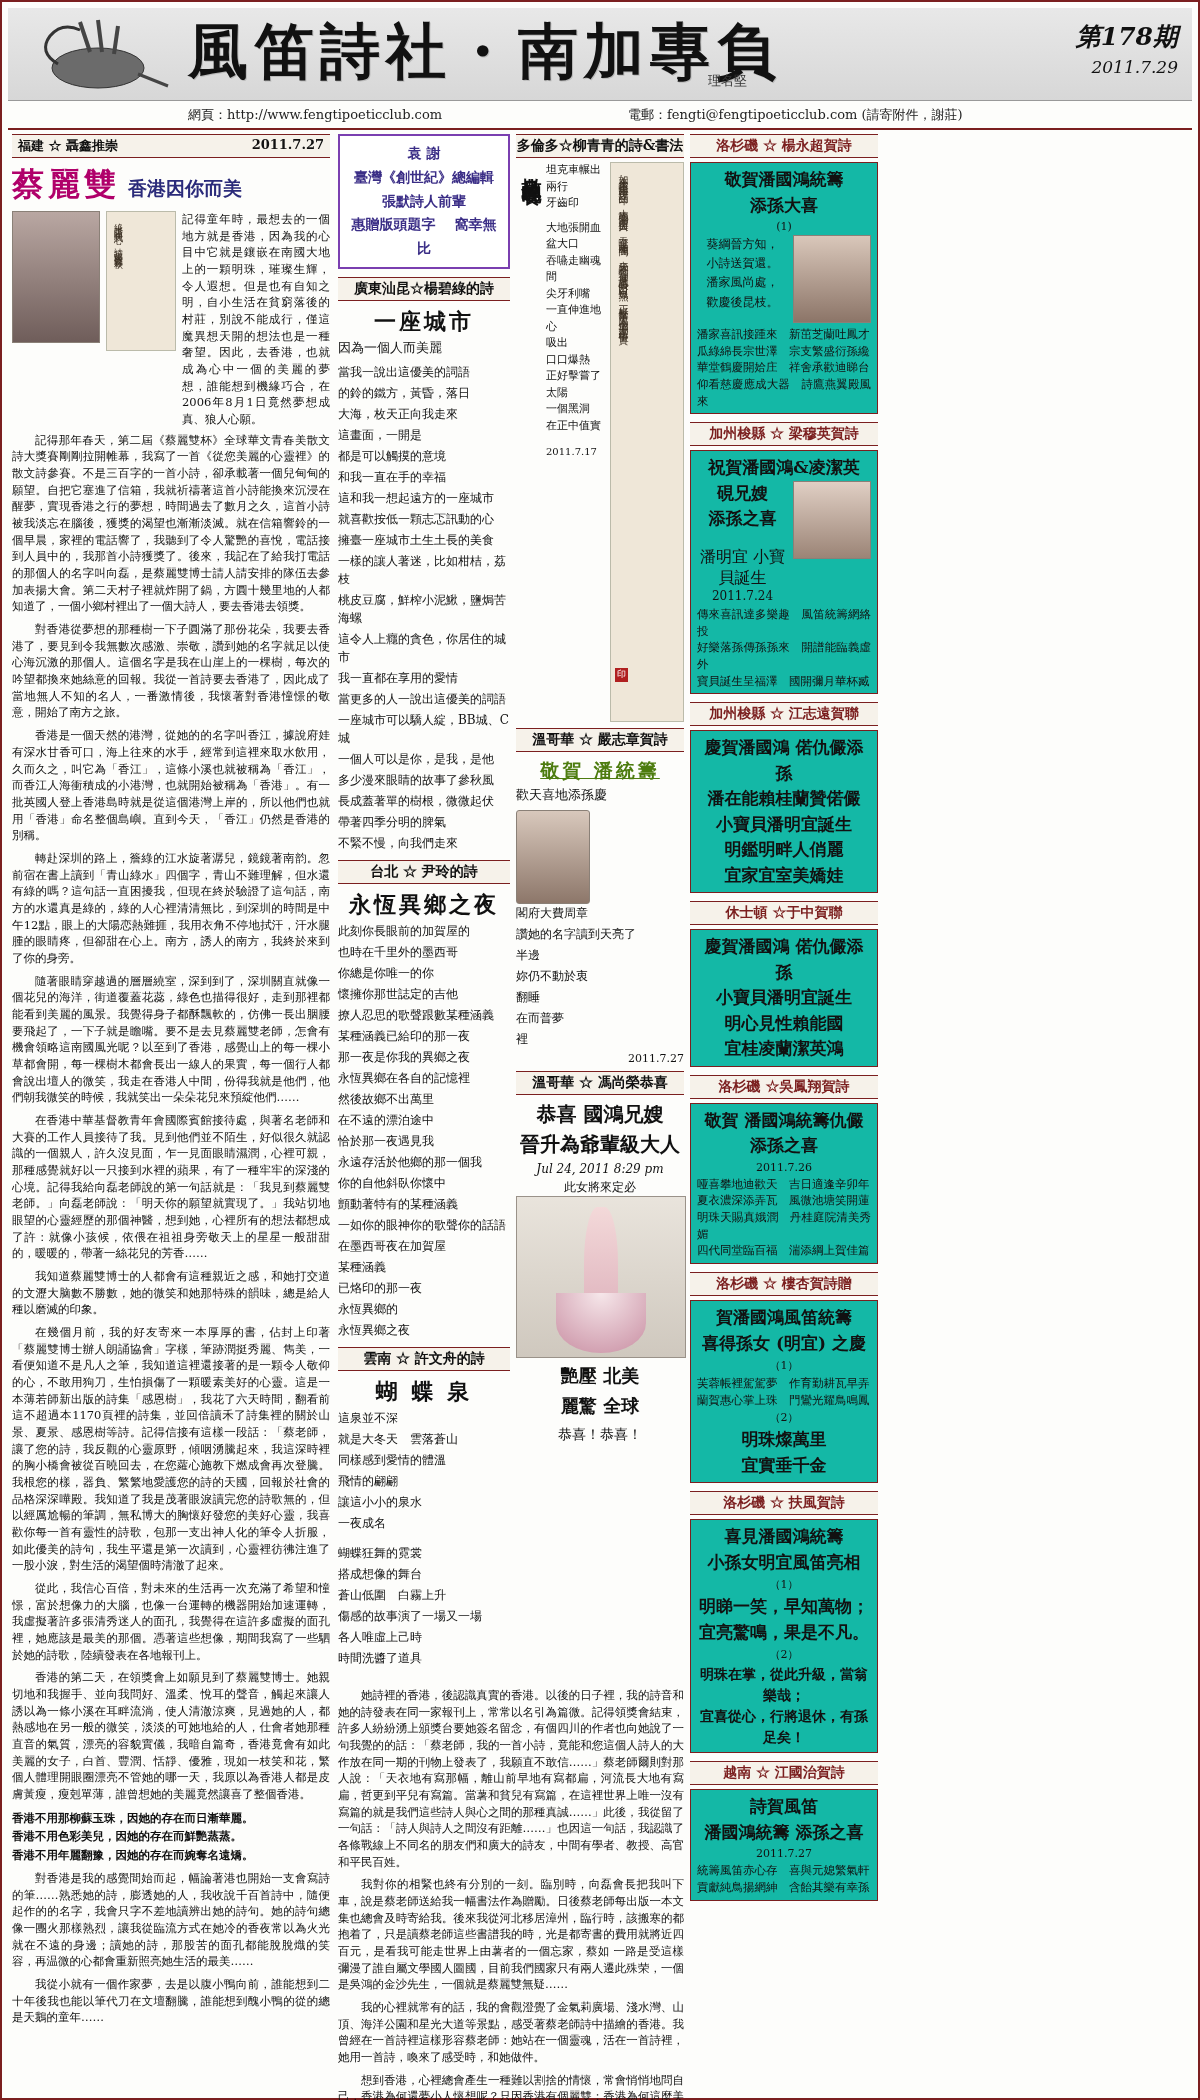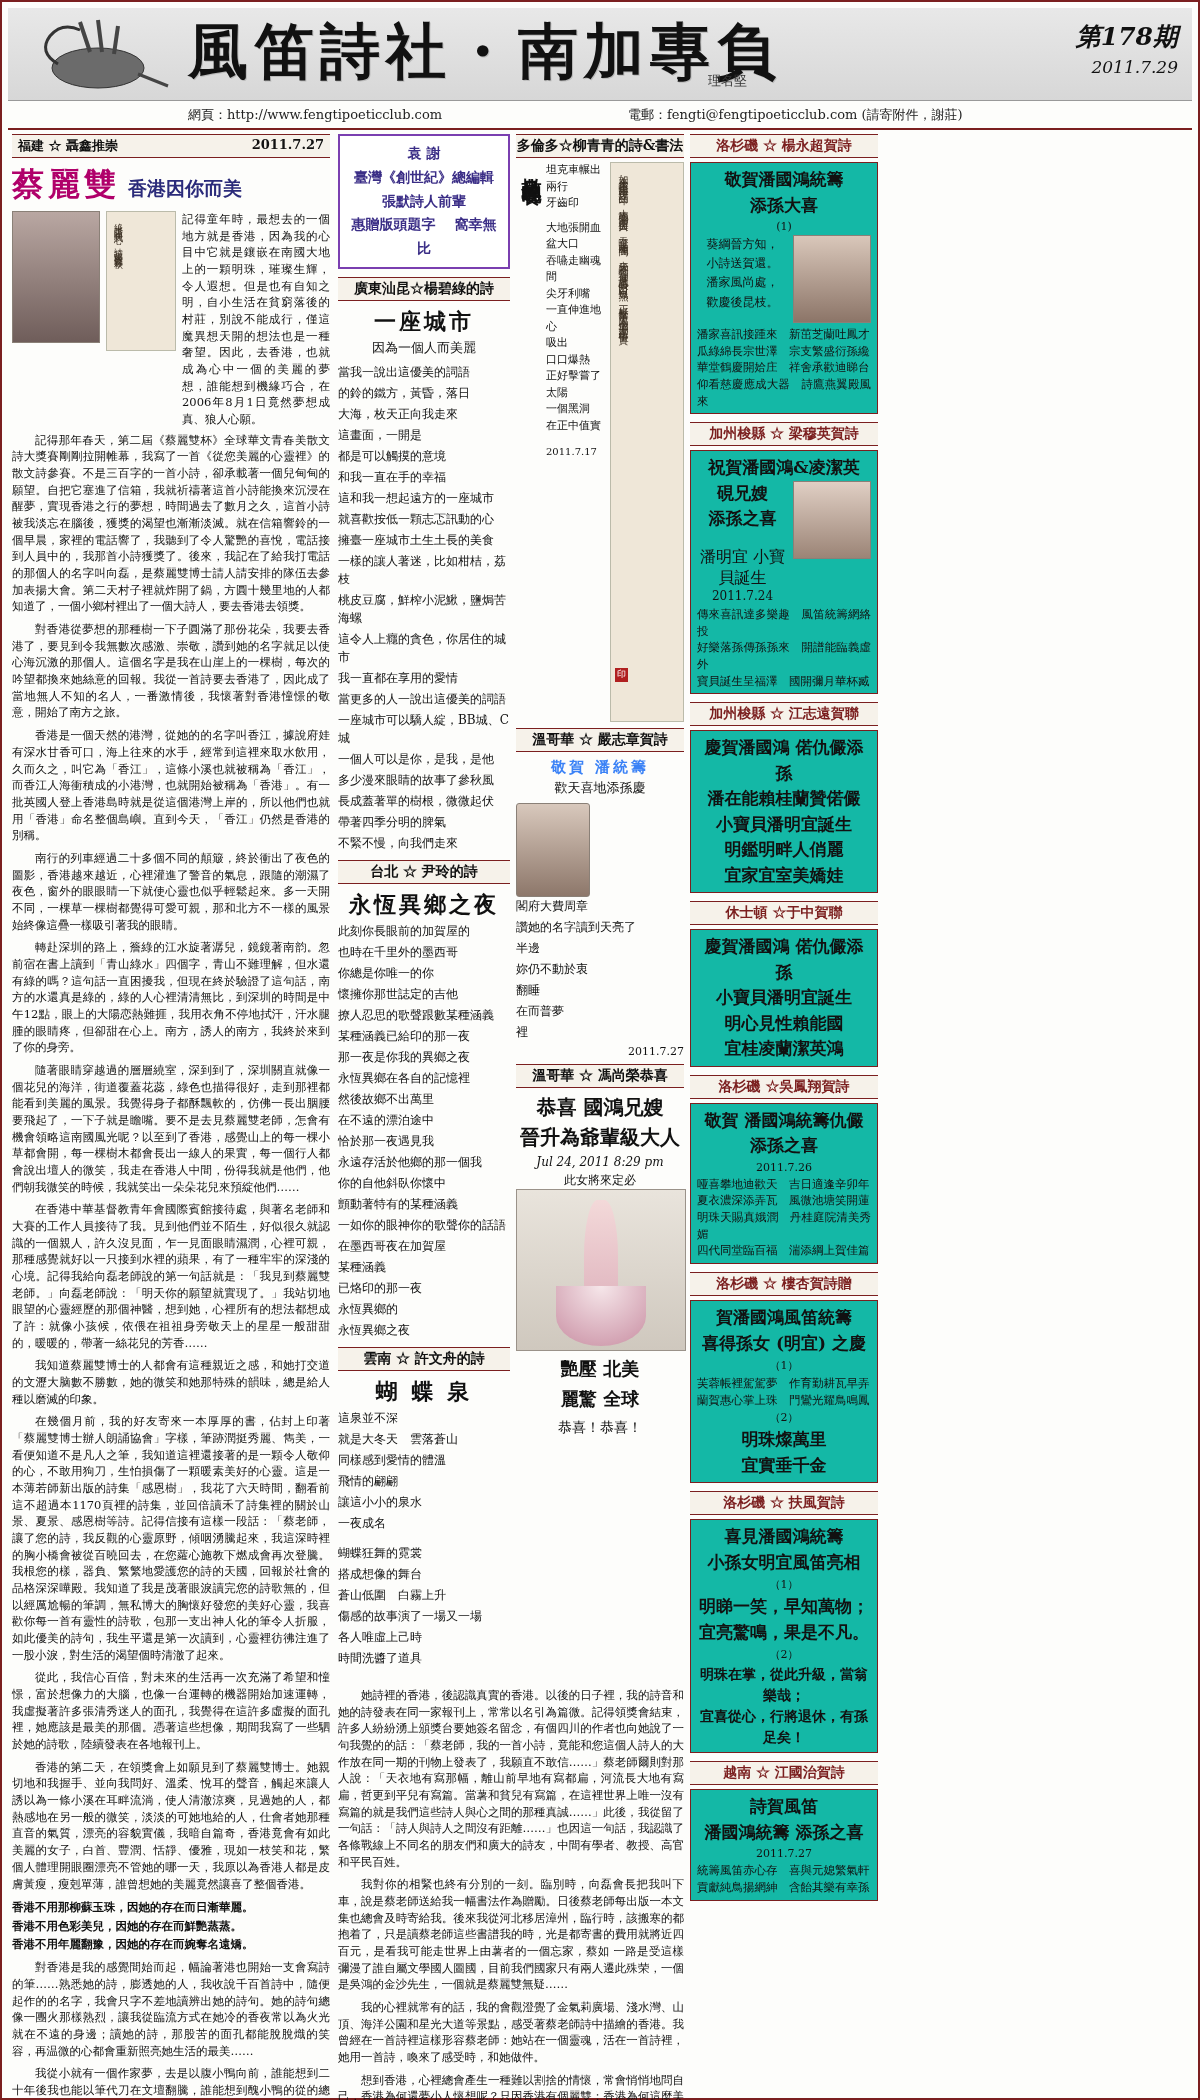--- a/index.html
+++ b/index.html
@@ -66,21 +66,21 @@
   .title-big{
     font-size:32px;font-weight:bold;color:#b0006a;letter-spacing:4px;
     display:inline-block;
   }
   .title-side{font-size:19px;font-weight:bold;color:#2b2b7a;margin-left:8px;}
   .body{font-size:11.5px;line-height:1.45;text-align:justify;color:#111;}
   .body p{margin:0 0 6px 0;text-indent:2em;}
   .poem{font-size:12px;line-height:1.5;color:#111;}
   .poem p{margin:0 0 3px 0;}
   .poem-title{font-size:22px;font-weight:bold;letter-spacing:3px;text-align:center;margin:6px 0 2px;}
-  .poem-sub{font-size:13px;text-align:center;margin-bottom:6px;}
+  .poem-sub{font-size:13px;text-align:left;margin-bottom:6px;}
   .sig{text-align:right;font-size:11px;margin-top:4px;}
   .center{text-align:center;}
   .purpleBox{border:2px solid #7a3fb0;padding:6px 8px;margin-bottom:8px;background:#fff;}
   .purpleBox div{text-align:center;font-size:14px;font-weight:bold;color:#3a2d86;line-height:1.7;}
   .cong{border:1px solid #7b1f1f;margin-bottom:8px;padding:4px 6px;background:#14b8a6;}
   .cong .ch{font-size:17px;font-weight:bold;text-align:center;line-height:1.5;}
   .cong .small{font-size:11.5px;line-height:1.45;text-align:justify;}
   .cong .d{font-size:11px;text-align:center;margin:2px 0;}
   .photo{background:#cfc6bd;border:1px solid #8a8077;display:block;}
   .vert{
@@ -140,21 +140,20 @@
       <div class="photo" style="width:86px;height:130px;background:linear-gradient(#b9a7a2,#6f5d5a);"></div>
       <div class="calli" style="width:60px;height:130px;">
         <div class="vert" style="font-size:9px;height:120px;">綠水青山映我心　詩筆如椽寫春秋</div>
       </div>
       <div class="body" style="flex:1;">記得童年時，最想去的一個地方就是香港，因為我的心目中它就是鑲嵌在南國大地上的一顆明珠，璀璨生輝，令人遐想。但是也有自知之明，自小生活在貧窮落後的村莊，別說不能成行，僅這魔異想天開的想法也是一種奢望。因此，去香港，也就成為心中一個的美麗的夢想，誰能想到機緣巧合，在2006年8月1日竟然夢想成真、狼人心願。</div>
     </div>
     <div class="body" style="margin-top:4px;">
       <p>記得那年春天，第二屆《蔡麗雙杯》全球華文青春美散文詩大獎賽剛剛拉開帷幕，我寫了一首《從您美麗的心靈裡》的散文詩參賽。不是三百字的一首小詩，卻承載著一個兒甸甸的願望。自把它塞進了信箱，我就祈禱著這首小詩能換來沉浸在醒夢，實現香港之行的夢想，時間過去了數月之久，這首小詩被我淡忘在腦後，獲獎的渴望也漸漸淡滅。就在信箱響鈴的一個早晨，家裡的電話響了，我聽到了令人驚艷的喜悅，電話接到人員中的，我那首小詩獲獎了。後來，我記在了給我打電話的那個人的名字叫向磊，是蔡麗雙博士請人請安排的隊伍去參加表揚大會。第二天村子裡就炸開了鍋，方圓十幾里地的人都知道了，一個小鄉村裡出了一個大詩人，要去香港去領獎。</p>
       <p>對香港從夢想的那種樹一下子圓滿了那份花朵，我要去香港了，要見到令我無數次感激、崇敬，讚到她的名字就足以使心海沉激的那個人。這個名字是我在山崖上的一棵樹，每次的吟望都換來她絲意的回報。我從一首詩要去香港了，因此成了當地無人不知的名人，一番激情後，我懷著對香港憧憬的敬意，開始了南方之旅。</p>
       <p>香港是一個天然的港灣，從她的的名字叫香江，據說府娃有深水甘香可口，海上往來的水手，經常到這裡來取水飲用，久而久之，叫它為「香江」，這條小溪也就被稱為「香江」，而香江人海衝積成的小港灣，也就開始被稱為「香港」。有一批英國人登上香港島時就是從這個港灣上岸的，所以他們也就用「香港」命名整個島嶼。直到今天，「香江」仍然是香港的別稱。</p>
-      <p>南行的列車經過二十多個不同的顛簸，終於衝出了夜色的圖影，香港越來越近，心裡灌進了警音的氣息，跟隨的潮濕了夜色，窗外的眼眼睛一下就使心靈也似乎輕鬆起來。多一天開不同，一棵草一棵樹都覺得可愛可親，那和北方不一樣的風景始終像這疊一樣吸引著我的眼睛。</p>
       <p>轉赴深圳的路上，簷綠的江水旋著潺兒，鏡鏡著南韵。忽前宿在書上讀到「青山綠水」四個字，青山不難理解，但水還有綠的嗎？這句話一直困擾我，但現在終於驗證了這句話，南方的水還真是綠的，綠的人心裡清清無比，到深圳的時間是中午12點，眼上的大陽恋熱難捱，我用衣角不停地拭汗，汗水腿腫的眼睛疼，但卻甜在心上。南方，誘人的南方，我終於來到了你的身旁。</p>
       <p>隨著眼睛穿越過的層層繞室，深到到了，深圳關直就像一個花兒的海洋，街道覆蓋花蕊，綠色也描得很好，走到那裡都能看到美麗的風景。我覺得身子都酥飄軟的，仿佛一長出胭腰要飛起了，一下子就是瞻嘴。要不是去見蔡麗雙老師，怎會有機會領略這南國風光呢？以至到了香港，感覺山上的每一棵小草都會開，每一棵樹木都會長出一線人的果實，每一個行人都會說出壇人的微笑，我走在香港人中間，份得我就是他們，他們朝我微笑的時候，我就笑出一朵朵花兒來預綻他們……</p>
       <p>在香港中華基督教青年會國際賓館接待處，與著名老師和大賽的工作人員接待了我。見到他們並不陌生，好似很久就認識的一個親人，許久沒見面，乍一見面眼睛濕潤，心裡可親，那種感覺就好以一只接到水裡的蘋果，有了一種牢牢的深淺的心境。記得我給向磊老師說的第一句話就是：「我見到蔡麗雙老師。」向磊老師說：「明天你的願望就實現了。」我站切地眼望的心靈經歷的那個神醫，想到她，心裡所有的想法都想成了許：就像小孩候，依偎在祖祖身旁敬天上的星星一般甜甜的，暖暖的，帶著一絲花兒的芳香……</p>
       <p>我知道蔡麗雙博士的人都會有這種親近之感，和她打交道的文瀝大脑數不勝數，她的微笑和她那特殊的韻味，總是給人種以磨滅的印象。</p>
       <p>在幾個月前，我的好友寄來一本厚厚的書，佔封上印著「蔡麗雙博士辦人朗誦協會」字樣，筆跡潤挺秀麗、雋美，一看便知道不是凡人之筆，我知道這裡還接著的是一顆令人敬仰的心，不敢用狗刀，生怕損傷了一顆暖素美好的心靈。這是一本薄若師新出版的詩集「感恩樹」，我花了六天時間，翻看前這不超過本1170頁裡的詩集，並回倍讀禾了詩集裡的關於山景、夏景、感恩樹等詩。記得信接有這樣一段話：「蔡老師，讓了您的詩，我反觀的心靈原野，傾咽湧騰起來，我這深時裡的胸小橋會被從百曉回去，在您蘿心施教下燃成會再次登騰。我根您的樣，器負、繁繁地愛護您的詩的天國，回報於社會的品格深深嘩殿。我知道了我是茂著眼淚讀完您的詩歌無的，但以經厲尬暢的筆調，無私博大的胸懷好發您的美好心靈，我喜歡你每一首有靈性的詩歌，包那一支出神人化的筆令人折服，如此優美的詩句，我生平還是第一次讀到，心靈裡彷彿注進了一股小淚，對生活的渴望個時清澈了起來。</p>
       <p>從此，我信心百倍，對未來的生活再一次充滿了希望和憧憬，富於想像力的大腦，也像一台運轉的機器開始加速運轉，我虛擬著許多張清秀迷人的面孔，我覺得在這許多虛擬的面孔裡，她應該是最美的那個。憑著這些想像，期間我寫了一些駟於她的詩歌，陸續發表在各地報刊上。</p>
       <p>香港的第二天，在領獎會上如願見到了蔡麗雙博士。她親切地和我握手、並向我問好、溫柔、悅耳的聲音，觸起來讓人誘以為一條小溪在耳畔流淌，使人清澈涼爽，見過她的人，都熱感地在另一般的微笑，淡淡的可她地給的人，仕會者她那種直音的氣質，漂亮的容貌實儀，我暗自篇奇，香港竟會有如此美麗的女子，白首、豐潤、恬靜、優雅，現如一枝笑和花，繁個人體理開眼圈漂亮不管她的哪一天，我原以為香港人都是皮膚黃瘦，瘦剋單薄，誰曾想她的美麗竟然讓喜了整個香港。</p>
     </div>
     <div class="bold" style="font-size:11.5px;line-height:1.6;margin:6px 0;">
       <div>香港不用那柳蘇玉珠，因她的存在而日漸華麗。</div>
@@ -269,21 +268,21 @@
         <div>在正中值實</div>
         <div style="margin-top:10px;font-size:10px;">2011.7.17</div>
       </div>
       <div class="calli" style="flex:1;">
         <div class="vert" style="font-size:10px;height:500px;">如來大車輾出兩行牙齒印　大地張開血盆大口　吞噬走幽魂間　尖牙利嘴一直伸進地心吸出口口爆熱　正好擊嘗了太陽一個黑洞在正中值實</div>
         <span class="redstamp">印</span>
       </div>
     </div>
 
     <div class="hdr" style="margin-top:6px;">溫哥華 ☆ 嚴志章賀詩</div>
-    <div class="poem-title" style="font-size:15px;color:#3b82f6;">敬賀 潘統籌</div>
+    <div class="poem-title" style="font-size:19px;color:#4d7c0f;text-decoration:underline;">敬賀 潘統籌</div>
     <div class="poem-sub">歡天喜地添孫慶</div>
     <div style="display:flex;gap:5px;">
       <div class="photo" style="width:72px;height:92px;background:linear-gradient(#d8c8bc,#8d776a);border-radius:3px;"></div>
     </div>
     <div class="poem">
       <p>閣府大費周章</p>
       <p>讚她的名字讀到天亮了</p>
       <p>半邊</p>
       <p>妳仍不動於衷</p>
       <p>翻睡</p>

